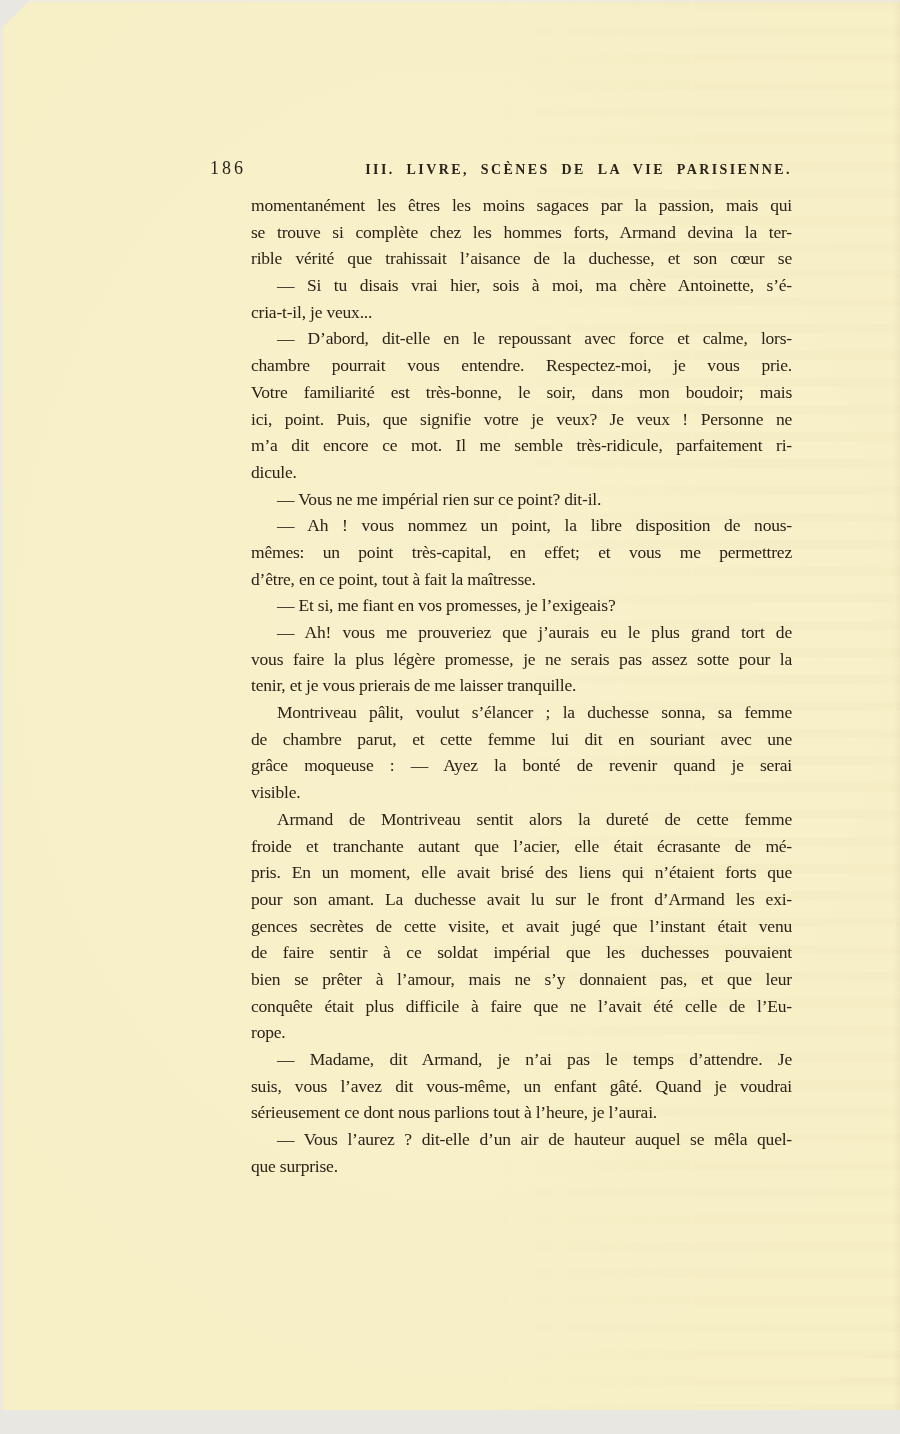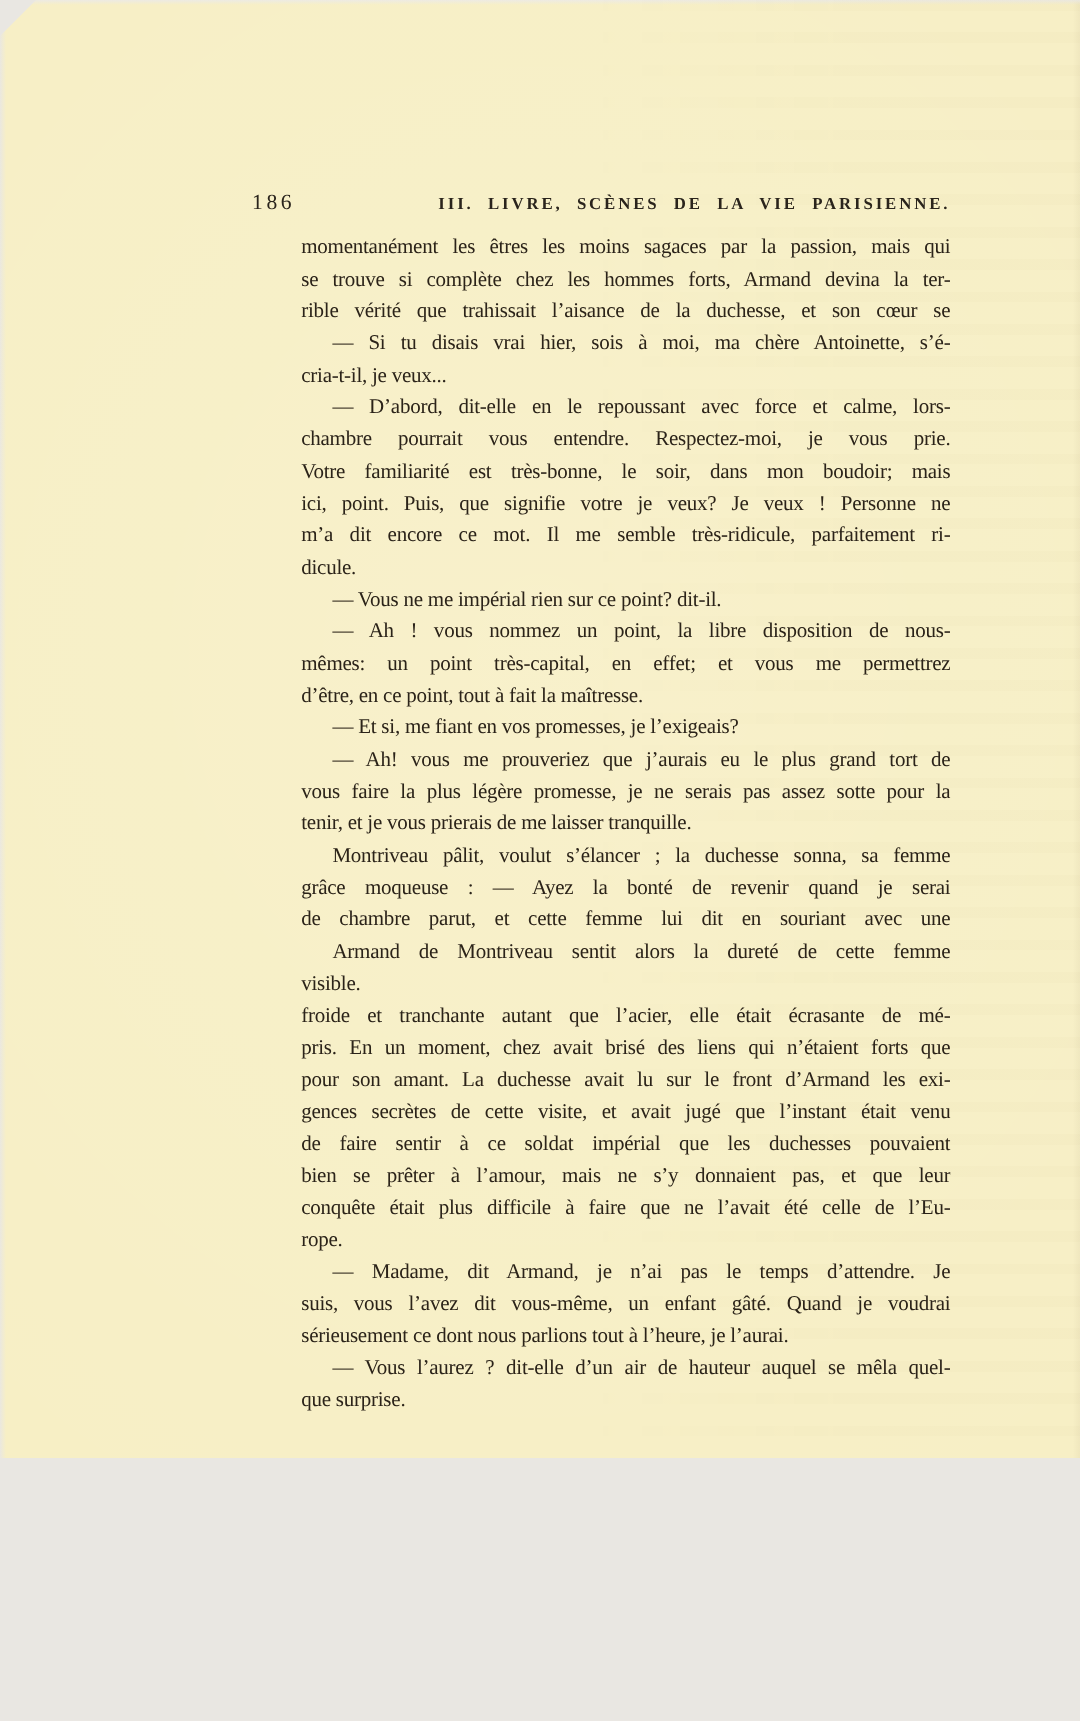--- a/index.html
+++ b/index.html
@@ -6,21 +6,21 @@
     margin: 0;
     padding: 0;
     background: #e9e7e2;
     width: 900px;
     height: 1434px;
     overflow: hidden;
   }
   .scan {
     position: relative;
     width: 900px;
-    height: 1215px;
+    height: 1410px;
     background: #c4b5fd;
     font-family: "Liberation Serif", "DejaVu Serif", serif;
   }
   .paper {
     position: absolute;
     inset: 0;
     background:
       radial-gradient(ellipse 120% 100% at 50% 45%, rgba(255,255,255,0.10), rgba(0,0,0,0) 70%),
       linear-gradient(90deg, rgba(233,231,226,0.9) 0px, rgba(233,231,226,0.0) 5px),
       linear-gradient(180deg, rgba(236,234,229,0.9) 0px, rgba(236,234,229,0.0) 4px),
@@ -124,26 +124,26 @@
       <div class="line last">dicule.</div>
       <div class="line indent last">— Vous ne me impérial rien sur ce point? dit-il.</div>
       <div class="line indent">— Ah ! vous nommez un point, la libre disposition de nous-</div>
       <div class="line">mêmes: un point très-capital, en effet; et vous me permettrez</div>
       <div class="line last">d’être, en ce point, tout à fait la maîtresse.</div>
       <div class="line indent last">— Et si, me fiant en vos promesses, je l’exigeais?</div>
       <div class="line indent">— Ah! vous me prouveriez que j’aurais eu le plus grand tort de</div>
       <div class="line">vous faire la plus légère promesse, je ne serais pas assez sotte pour la</div>
       <div class="line last">tenir, et je vous prierais de me laisser tranquille.</div>
       <div class="line indent">Montriveau pâlit, voulut s’élancer ; la duchesse sonna, sa femme</div>
+      <div class="line">de chambre parut, et cette femme lui dit en souriant avec une</div>
       <div class="line">grâce moqueuse : — Ayez la bonté de revenir quand je serai</div>
-      <div class="line">de chambre parut, et cette femme lui dit en souriant avec une</div>
+      <div class="line last">visible.</div>
       <div class="line indent">Armand de Montriveau sentit alors la dureté de cette femme</div>
-      <div class="line last">visible.</div>
       <div class="line">froide et tranchante autant que l’acier, elle était écrasante de mé-</div>
-      <div class="line">pris. En un moment, chez avait brisé des liens qui n’étaient forts que</div>
+      <div class="line">pris. En un moment, elle avait brisé des liens qui n’étaient forts que</div>
       <div class="line">pour son amant. La duchesse avait lu sur le front d’Armand les exi-</div>
       <div class="line">gences secrètes de cette visite, et avait jugé que l’instant était venu</div>
       <div class="line">de faire sentir à ce soldat impérial que les duchesses pouvaient</div>
       <div class="line">bien se prêter à l’amour, mais ne s’y donnaient pas, et que leur</div>
       <div class="line">conquête était plus difficile à faire que ne l’avait été celle de l’Eu-</div>
       <div class="line last">rope.</div>
       <div class="line indent">— Madame, dit Armand, je n’ai pas le temps d’attendre. Je</div>
       <div class="line">suis, vous l’avez dit vous-même, un enfant gâté. Quand je voudrai</div>
       <div class="line last">sérieusement ce dont nous parlions tout à l’heure, je l’aurai.</div>
       <div class="line indent">— Vous l’aurez ? dit-elle d’un air de hauteur auquel se mêla quel-</div>

